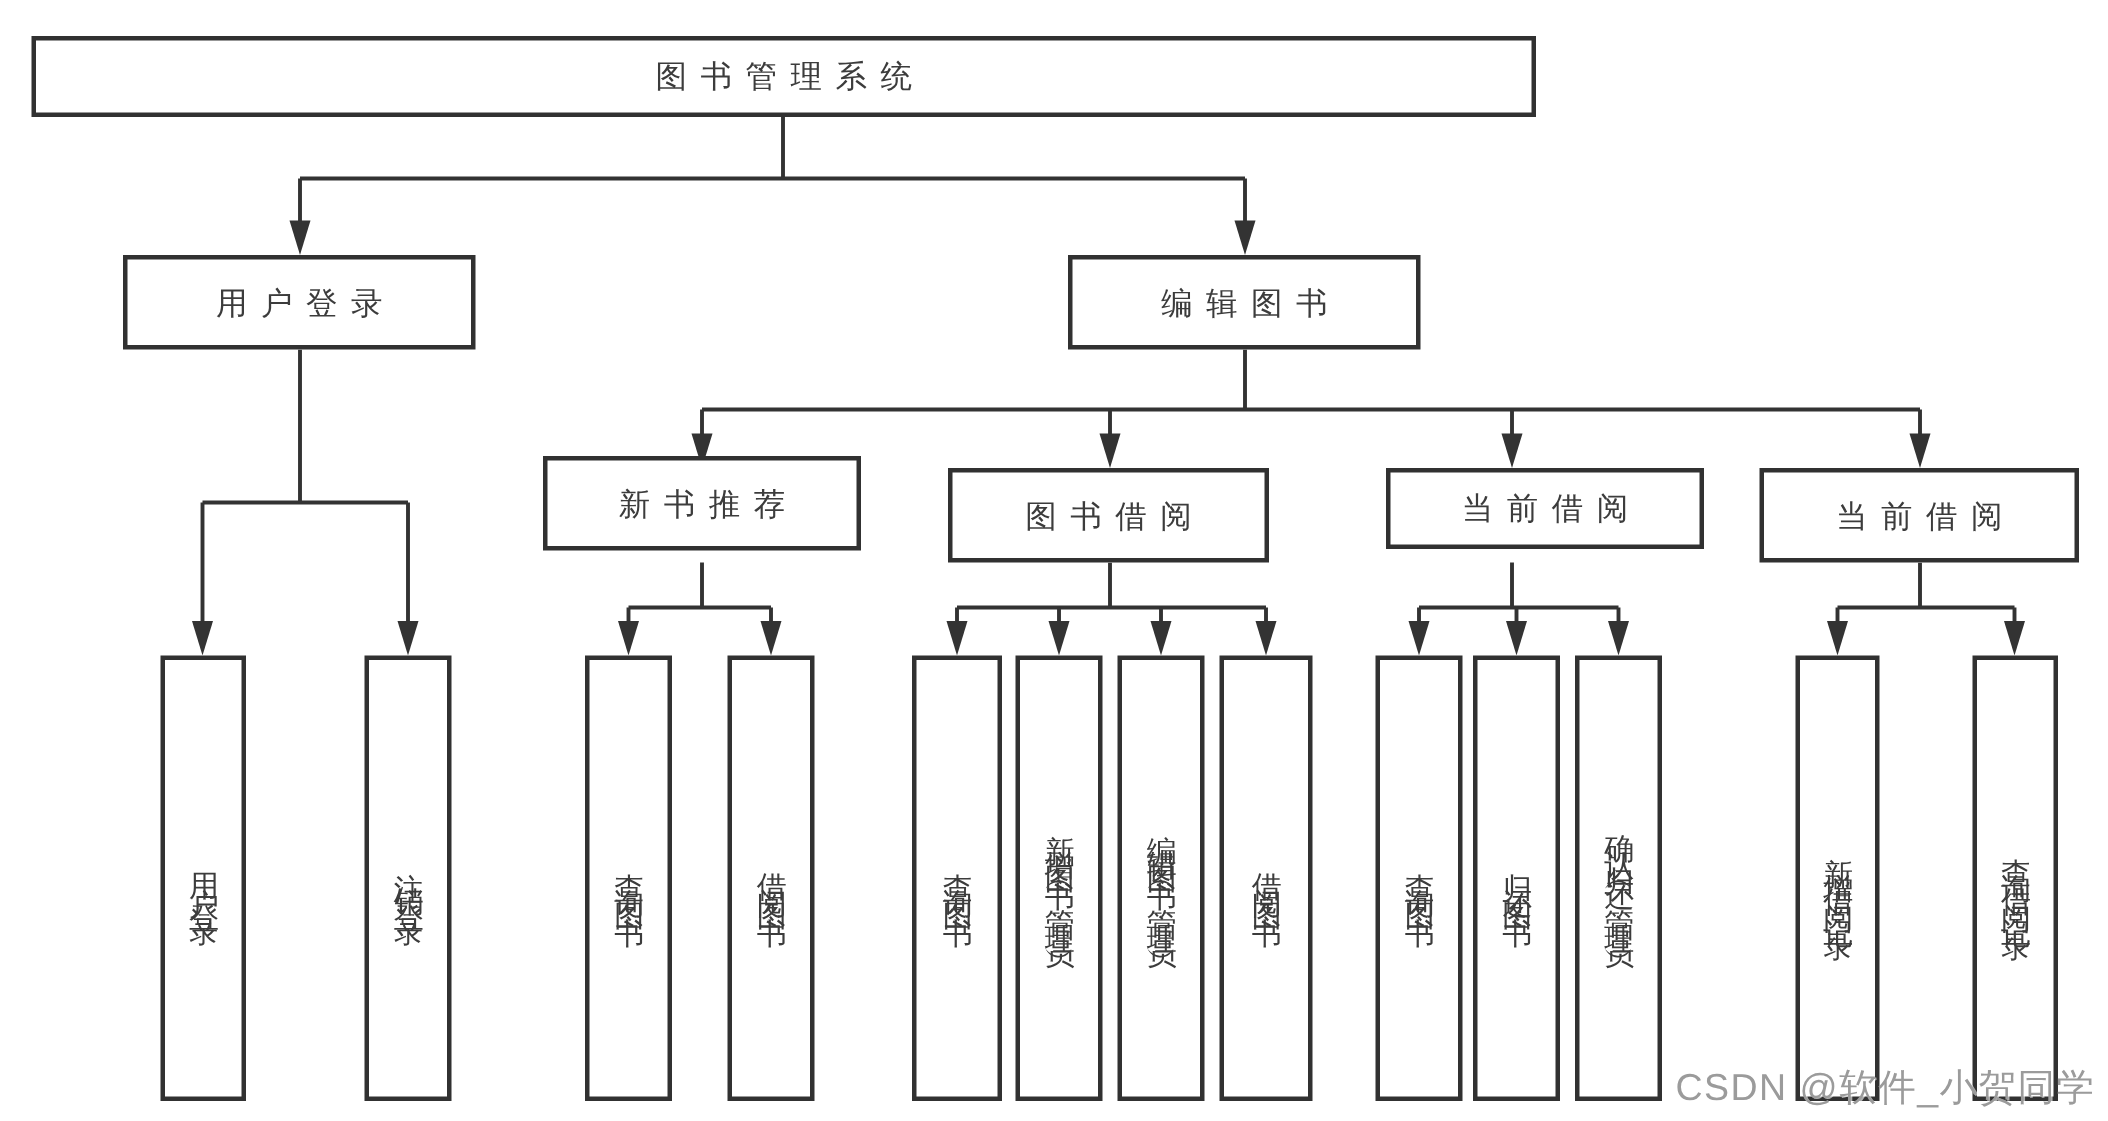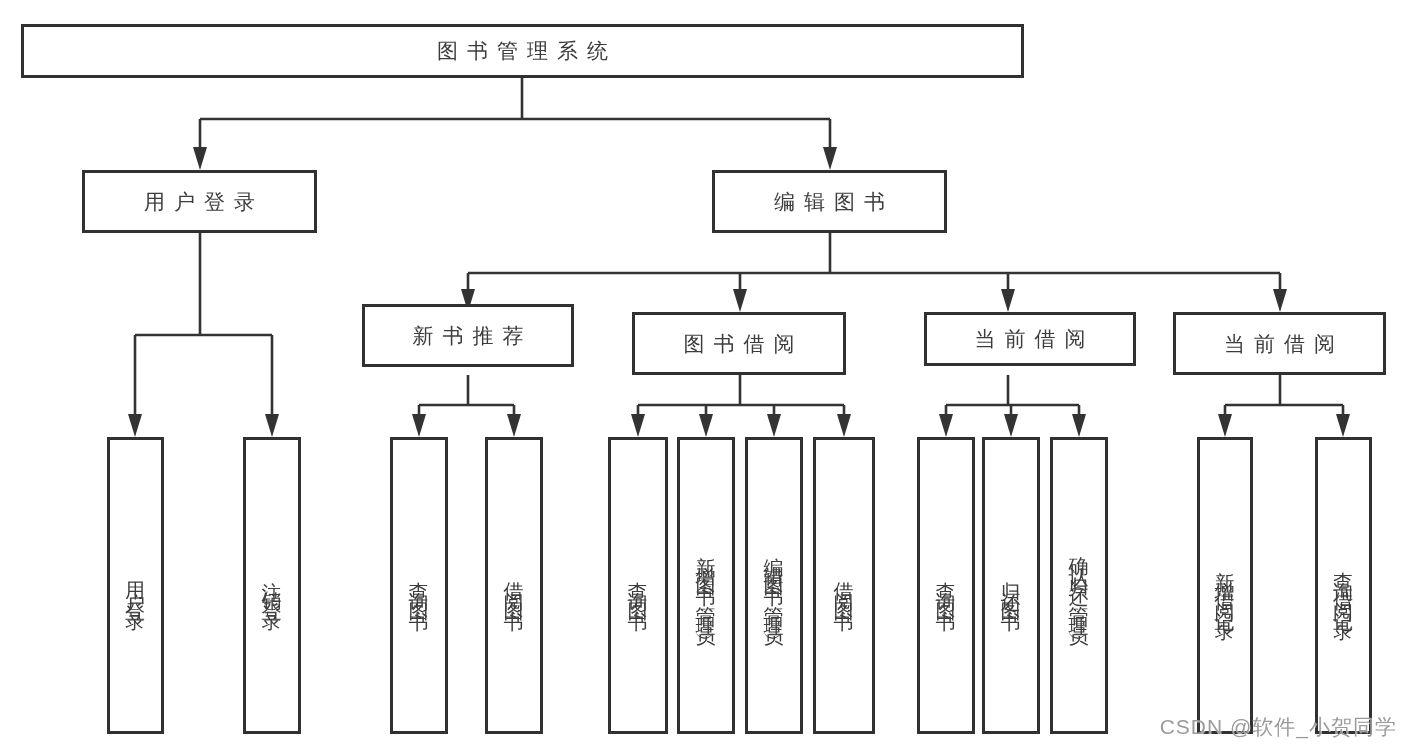--- a/index.html
+++ b/index.html
@@ -26,21 +26,21 @@
     display:flex;align-items:center;justify-content:center;
   }
   .leaf span{
     writing-mode:vertical-rl;text-orientation:mixed;
     font-size:20px;color:#3c3c3c;line-height:1;
     letter-spacing:10px;
   }
   .watermark{
     position:absolute;z-index:3;
     right:8px;bottom:6px;
-    font-size:21px;color:#9b9b9b;
+    font-size:25px;color:#9b9b9b;
     letter-spacing:1px;
     text-shadow:1px 1px 0 rgba(255,255,255,.6);
     white-space:nowrap;
   }
 </style>
 </head>
 <body>
 
 <div class="canvas">
 

